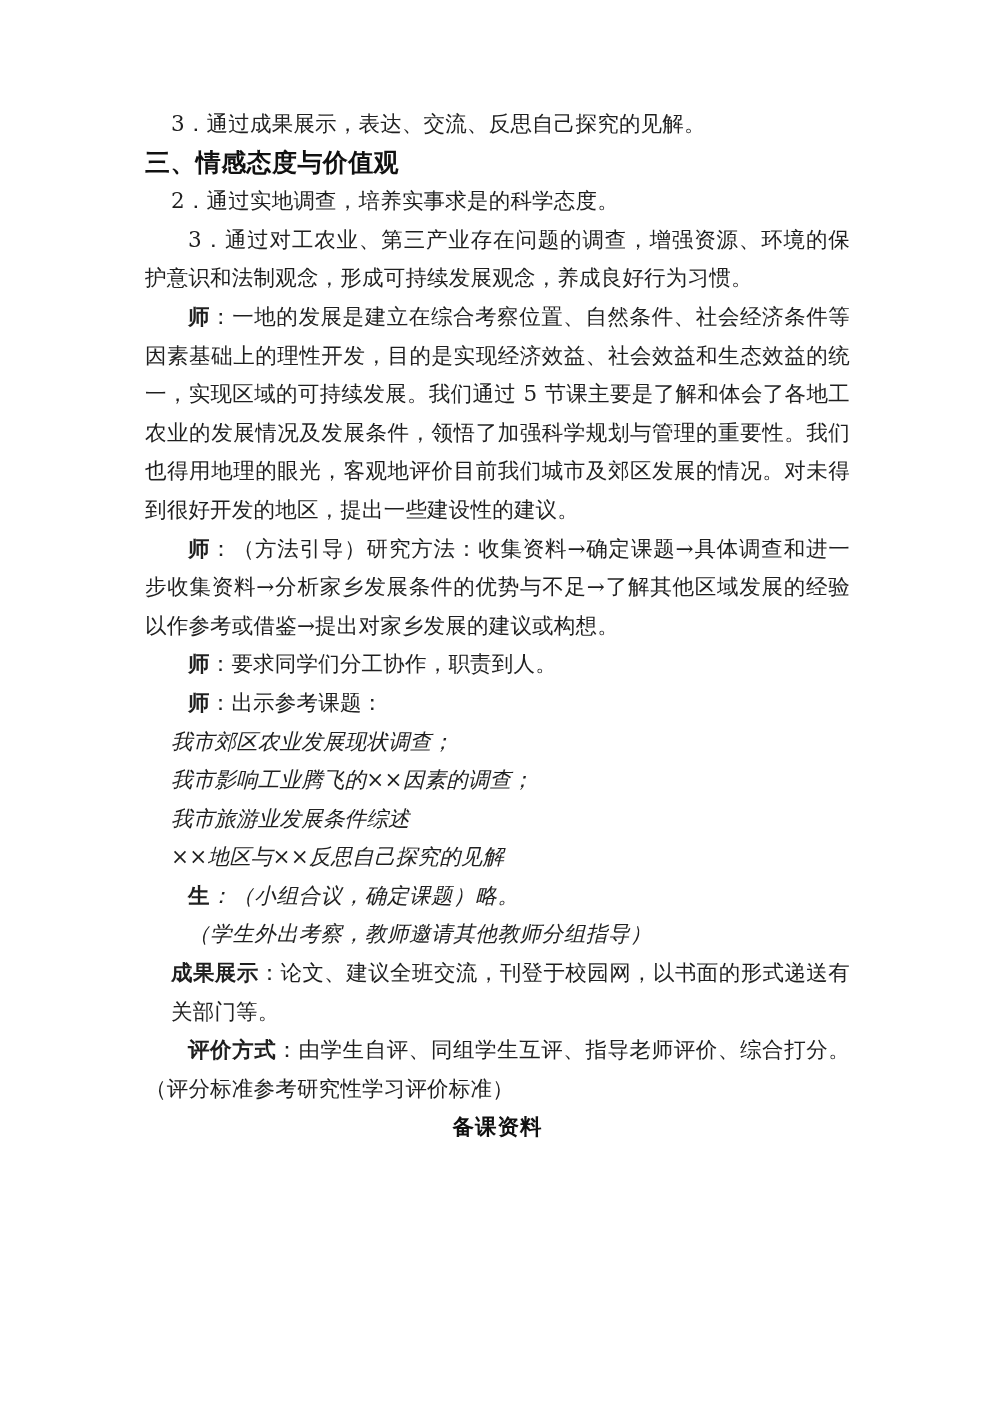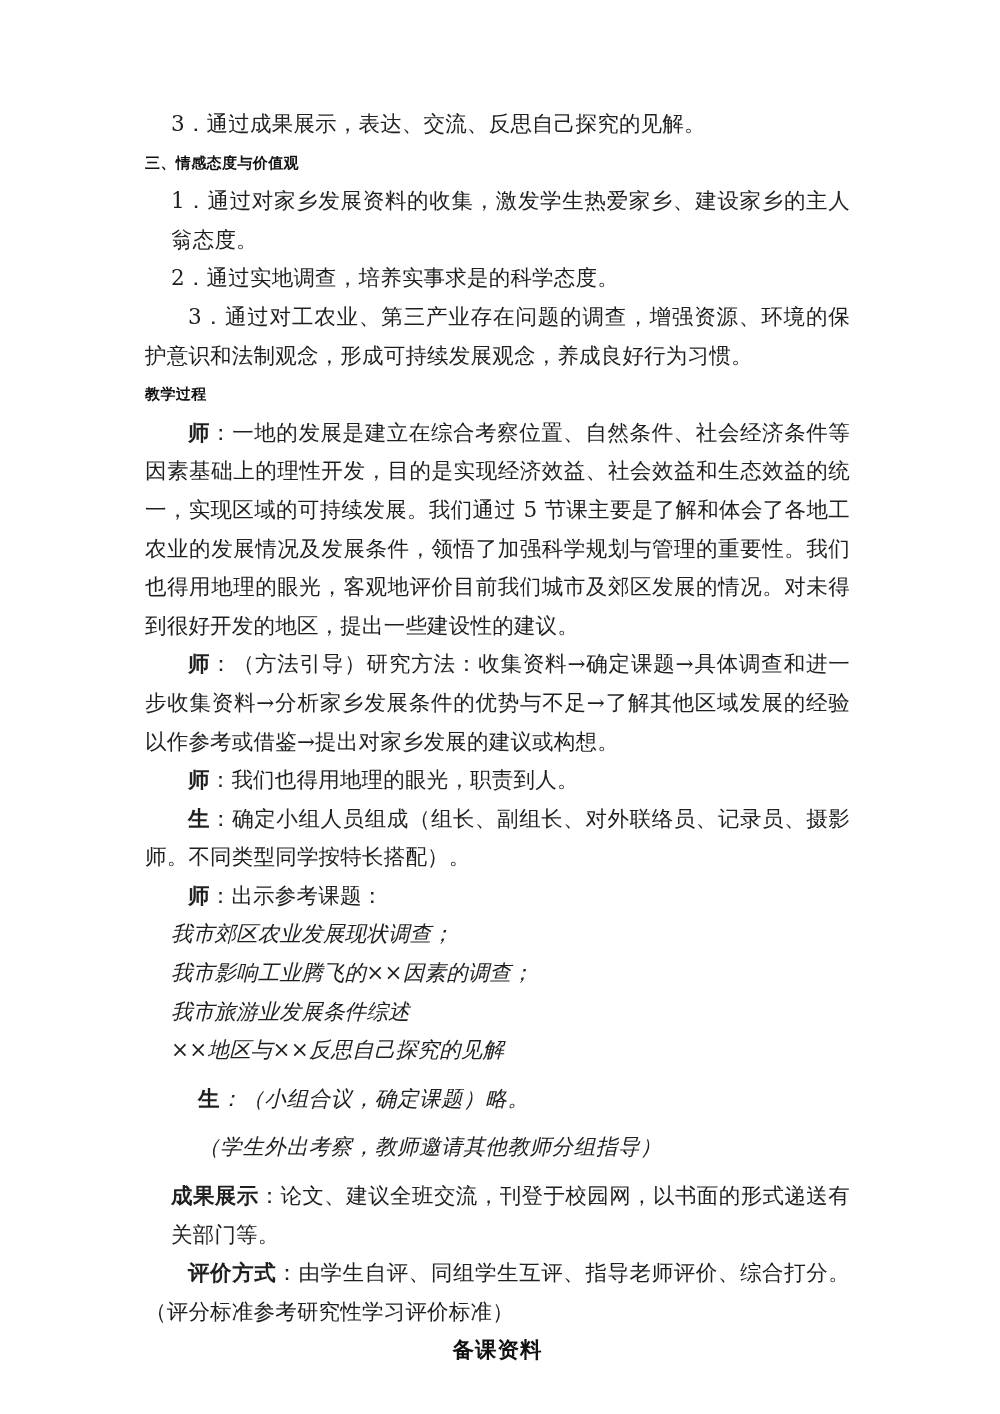--- a/index.html
+++ b/index.html
@@ -36,21 +36,21 @@
     text-align: justify;
     text-justify: inter-ideograph;
     color: #1f1f1f;
   }
   .indent-1 { text-indent: 2em; }
   .indent-num { padding-left: 26px; text-indent: 0; }
   .flush { text-indent: 0; font-style: italic; }
 
   .bold-head {
     font-weight: bold;
-    font-size: 15px;
+    font-size: 25px;
     line-height: 38.6px;
     margin: 0;
     letter-spacing: 0.4px;
     color: #111;
   }
 
   .center-head {
     font-weight: bold;
     font-size: 21.5px;
     line-height: 38.6px;
@@ -61,49 +61,46 @@
   }
 
   .lbl { font-weight: bold; }
 
   
   .kai {
     font-family: "DejaVu Serif", "Liberation Serif", serif;
     font-style: italic;
     font-size: 21.5px;
     line-height: 38.6px;
-    margin: 10px;
+    margin: 0;
     letter-spacing: 0.6px;
     color: #1f1f1f;
   }
   .kai .lbl { font-weight: bold; font-style: normal; }
 </style>
 </head>
 <body>
 
 <div class="page">
   <div class="doc-body">
 
     <p class="line indent-num">3．通过成果展示，表达、交流、反思自己探究的见解。</p>
 
     <p class="bold-head">三、情感态度与价值观</p>
 
-    <p class="line indent-num">1．通过对家乡发展资料的收集，激发学生热爱家乡、建设家乡的主人翁态度。</p>
     <p class="line indent-num">2．通过实地调查，培养实事求是的科学态度。</p>
     <p class="line indent-1">3．通过对工农业、第三产业存在问题的调查，增强资源、环境的保护意识和法制观念，形成可持续发展观念，养成良好行为习惯。</p>
 
-    <p class="bold-head">教学过程</p>
 
     <p class="line indent-1"><span class="lbl">师</span><span>：一地的发展是建立在综合考察位置、自然条件、社会经济条件等因素基础上的理性开发，目的是实现经济效益、社会效益和生态效益的统一，实现区域的可持续发展。我们通过 5 节课主要是了解和体会了各地工农业的发展情况及发展条件，领悟了加强科学规划与管理的重要性。我们也得用地理的眼光，客观地评价目前我们城市及郊区发展的情况。对未得到很好开发的地区，提出一些建设性的建议。</span></p>
 
     <p class="line indent-1"><span class="lbl">师</span><span>：（方法引导）研究方法：收集资料→确定课题→具体调查和进一步收集资料→分析家乡发展条件的优势与不足→了解其他区域发展的经验以作参考或借鉴→提出对家乡发展的建议或构想。</span></p>
 
-    <p class="line indent-1"><span class="lbl">师</span><span>：我们也得用地理的眼光，职责到人。</span></p>
+    <p class="line indent-1"><span class="lbl">师</span><span>：要求同学们分工协作，职责到人。</span></p>
 
-    <p class="line indent-1"><span class="lbl">生</span><span>：确定小组人员组成（组长、副组长、对外联络员、记录员、摄影师。不同类型同学按特长搭配）。</span></p>
 
     <p class="line indent-1"><span class="lbl">师</span><span>：出示参考课题：</span></p>
 
     <p class="line indent-num flush">我市郊区农业发展现状调查；</p>
     <p class="line indent-num flush">我市影响工业腾飞的××因素的调查；</p>
     <p class="line indent-num flush">我市旅游业发展条件综述</p>
     <p class="line indent-num flush">××地区与××反思自己探究的见解</p>
 
     <p class="kai indent-1"><span class="lbl">生</span><span>：（小组合议，确定课题）略。</span></p>
 

